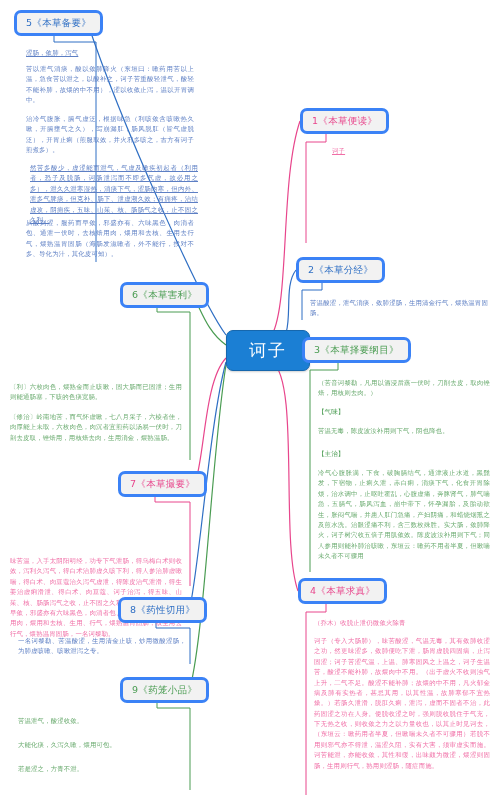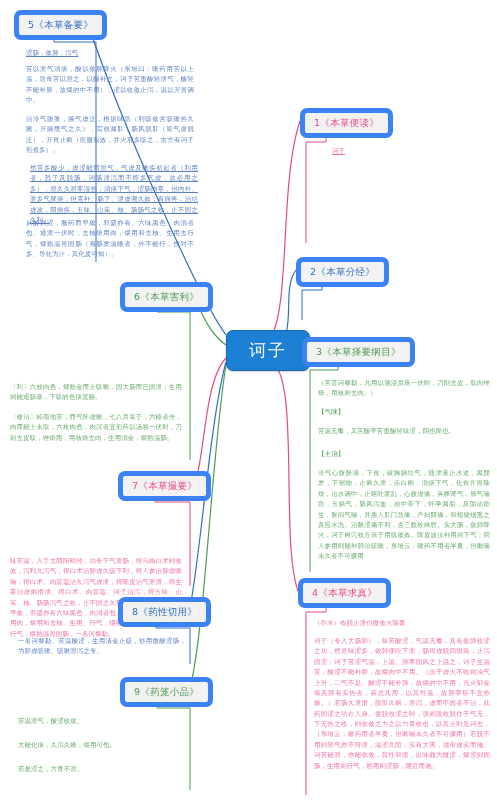--- a/index.html
+++ b/index.html
@@ -40,21 +40,21 @@
     font-size: 17px;
     line-height: 1;
     padding: 11px 22px;
     letter-spacing: 2px;
     box-shadow: 0 1px 2px rgba(0,0,0,0.18);
     white-space: nowrap;
   }
   
   .branch-pill {
     border-radius: 7px;
-    border: 5px solid #3b82f6;
+    border: 3px solid #3b82f6;
     background: #f2f2f2;
     font-size: 9.5px;
     line-height: 1;
     padding: 5px 9px;
     white-space: nowrap;
     letter-spacing: 0.3px;
   }
   .c-red   { color: #e8468c; }
   .c-blue  { color: #2f6fc4; }
   .c-green { color: #4a9c52; }
@@ -116,25 +116,26 @@
 
     <path d="M157,700 L157,708 L190,708 L190,790" fill="none" stroke="#4a9c52" stroke-width="1"></path>
   </svg>
 
   <div class="node root-node" style="left:226px; top:330px;">诃子</div>
 
   <div class="node branch-pill c-red" style="left:300px; top:108px;">1《本草便读》</div>
   <div class="node panel panel-red title-line" style="left:332px; top:146px; width:60px;">诃子</div>
 
   <div class="node branch-pill c-blue" style="left:296px; top:257px;">2《本草分经》</div>
+  <div class="node panel panel-blue" style="left:310px; top:298px; width:178px;">苦温酸涩，泄气消痰，敛肺涩肠，生用清金行气，煨熟温胃固肠。</div>
 
   <div class="node branch-pill c-green" style="left:302px; top:337px;">3《本草择要纲目》</div>
   <div class="node panel panel-green" style="left:318px; top:378px; width:172px;">（苦音诃黎勒，凡用以酒浸后蒸一伏时，刀削去皮，取肉锉焙，用核则去肉。）</div>
   <div class="node sub-label c-green" style="left:318px; top:408px;">【气味】</div>
-  <div class="node panel panel-green" style="left:318px; top:426px; width:172px;">苦温无毒，又苦酸平苦重酸轻味涩，阴也降也。</div>
+  <div class="node panel panel-green" style="left:318px; top:426px; width:172px;">苦温无毒，陈皮波汝补用则下气，阴也降也。</div>
   <div class="node sub-label c-green" style="left:318px; top:450px;">【主治】</div>
   <div class="node panel panel-green" style="left:318px; top:468px; width:172px;">冷气心腹胀满，下食，破胸膈结气，通津液止水道，黑髭发，下宿物，止痢久泄，赤白痢，消痰下气，化食开胃除烦，治水调中，止呕吐霍乱，心腹虚痛，奔豚肾气，肺气喘急，五膈气，肠风泻血，崩中带下，怀孕漏胎，及胎动欲生，胀闷气喘，并患人肛门急痛，产妇阴痛，和蜡烧烟熏之及煎水洗。治眼涩痛不利，含三数枚殊胜。实大肠，敛肺降火，诃子树穴收五倍子用肌敛效。陈皮波汝补用则下气；同人参用则能补肺治咳嗽，东垣云：嗽药不用者半夏，但嗽喘未久者不可骤用</div>
 
   <div class="node branch-pill c-red" style="left:298px; top:578px;">4《本草求真》</div>
   <div class="node panel panel-red" style="left:314px; top:618px; width:176px;">（乔木）收脱止泄仍微敛火除青</div>
   <div class="node panel panel-red" style="left:314px; top:636px; width:176px;">诃子（专入大肠肺），味苦酸涩，气温无毒，其有敛肺收涩之功，然更味涩多，敛肺便吃下泄，肠胃虚脱四固病，止泻固涩；诃子苦涩气温，上温、肺寒固风之上温之，诃子生温苦，酸涩不能补肺，故煨肉中不用。（出于虚火不收则浊气上升，二气不足。酸涩不能补肺；故煨的中不用，凡火郁金病及肺有实热者，甚忌其用，以其性温，故肺寒郁不宜热燥。）若肠久泄滑，脱肛久痢，泄泻，虚而不固者不治，此药固涩之功在人身。使脱收涩之时，强则脱收脱住于气充，下无热之收，则收敛之力之以力量收也，以其止时见诃去，（东垣云：嗽药用者半夏，但嗽喘未久者不可骤用）若脱不用则邪气亦不得泄，温涩久阻，实有大害，须审虚实而施。诃苦能泄，亦能收敛，其性和缓，出味颇为微涩，煨涩则固肠，生用则行气，熟用则涩肠，随症而施。</div>
 
   <div class="node branch-pill c-blue" style="left:14px; top:10px;">5《本草备要》</div>
   <div class="node panel panel-blue title-line" style="left:26px; top:48px; width:120px;">涩肠，敛肺，泻气</div>
   <div class="node panel panel-blue" style="left:26px; top:64px; width:168px;">苦以泄气消痰，酸以敛肺降火（东垣曰：嗽药用苦以上温，急食苦以泄之，以酸补之，诃子苦重酸轻泄气，酸轻不能补肺，故煨的中不用），涩以收敛止泻，温以开胃调中。</div>

